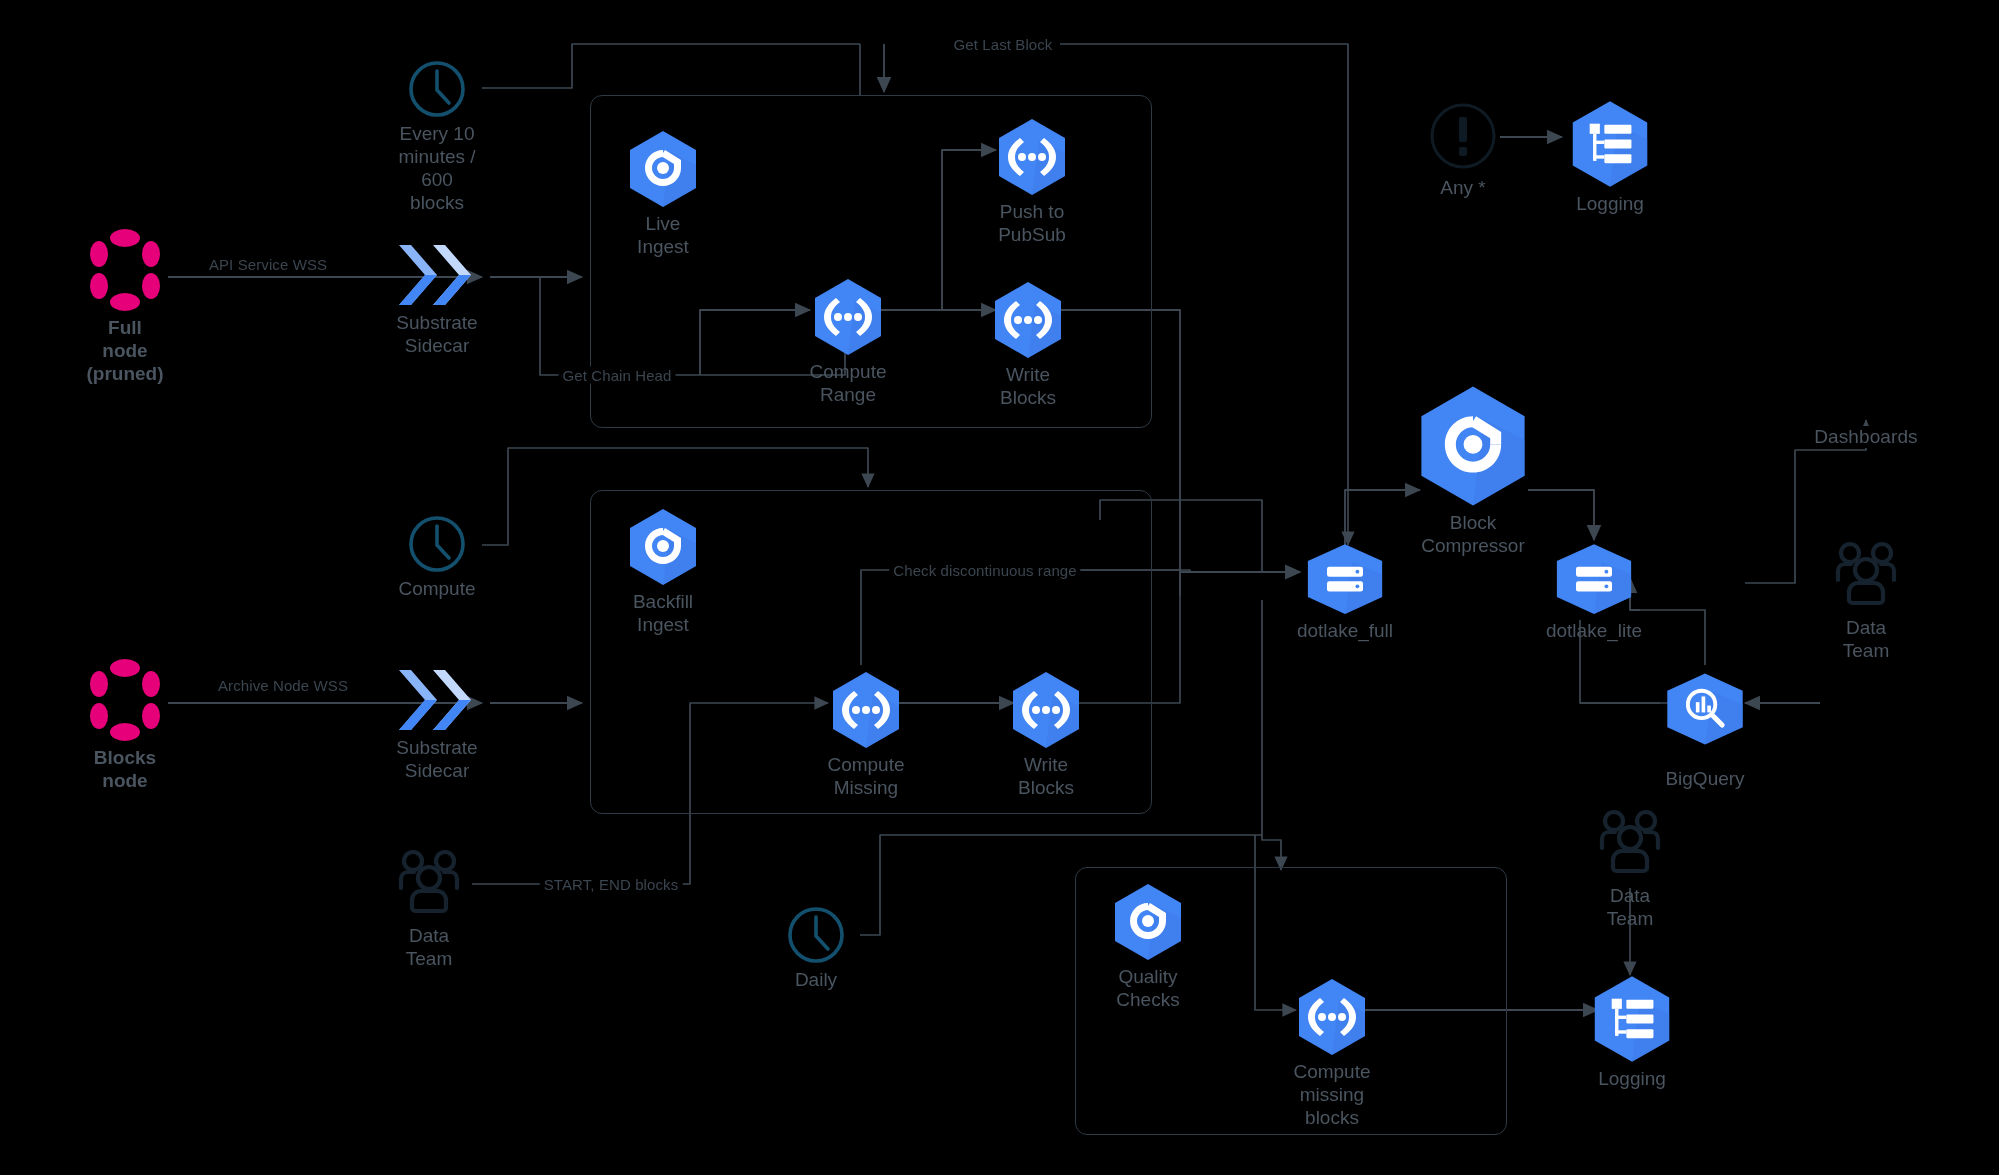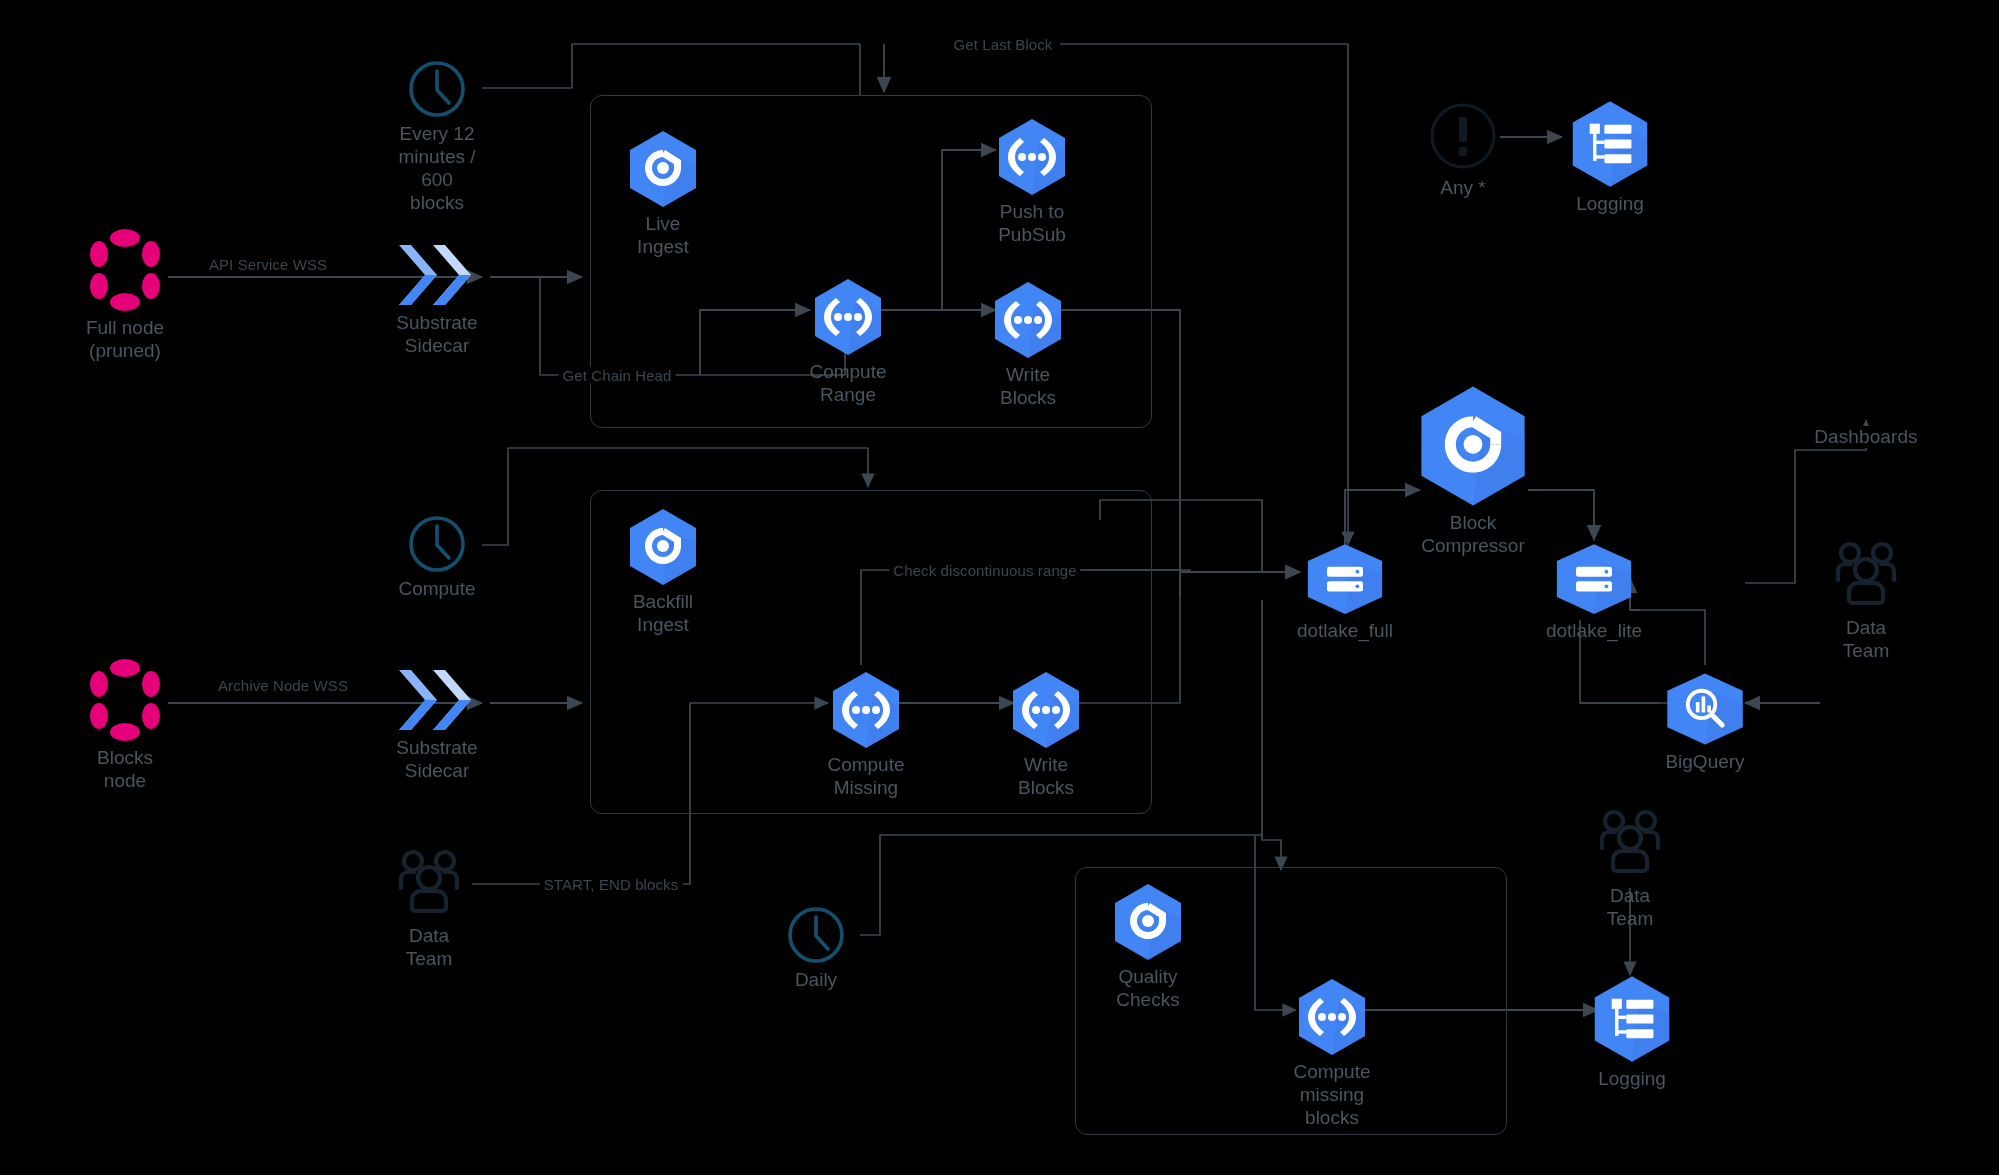--- a/index.html
+++ b/index.html
@@ -35,21 +35,21 @@
     margin-top: 4px;
     color: #4a5560;
     font-size: 19px;
     line-height: 23px;
     text-align: center;
     white-space: pre-line;
     font-family: "Liberation Sans", sans-serif;
   }
   .node-label.strong {
     color: #4a5560;
-    font-weight: normal;
+    font-weight: bold;
   }
   .edge-label {
     position: absolute;
     color: #3b454f;
     font-size: 15px;
     font-weight: normal;
     font-family: "Liberation Sans", sans-serif;
     background: #000000;
     padding: 0 4px;
     white-space: nowrap;
@@ -175,21 +175,21 @@
     <span class="node-label strong">Full node (pruned)</span>
   </div>
 
   <div class="node" style="left:397px; top:60px; width:80px;">
     <span class="clockicon">
       <svg width="58" height="58" viewBox="0 0 58 58">
         <circle cx="29" cy="29" r="26" fill="none" stroke="#13506e" stroke-width="3.6"></circle>
         <path d="M29 11 L29 30 L41 43" fill="none" stroke="#13506e" stroke-width="3.6" stroke-linecap="round"></path>
       </svg>
     </span>
-    <span class="node-label">Every 12 minutes /
+    <span class="node-label">Every 10 minutes /
 600 blocks</span>
   </div>
 
   <div class="node" style="left:387px; top:243px; width:100px;">
     <span class="sidecar">
       <svg width="84" height="64" viewBox="0 0 84 64">
         <path d="M4 2 L30 32 L4 62 L16 62 L42 32 L16 2 Z" fill="#8ab4f8"></path>
         <path d="M4 32 L30 32 L4 62 L16 62 L42 32 Z" fill="#4285f4"></path>
         <path d="M38 2 L64 32 L38 62 L50 62 L76 32 L50 2 Z" fill="#c3d9fc"></path>
         <path d="M38 32 L64 32 L38 62 L50 62 L76 32 Z" fill="#4285f4"></path>
@@ -447,21 +447,21 @@
           <path d="M15 40 L15 31 C15 27 18 24 22 24 L28 24"></path>
           <path d="M71 40 L71 31 C71 27 68 24 64 24 L58 24"></path>
           <circle cx="43" cy="30" r="11"></circle>
           <path d="M26 60 L26 52 C26 47 30 43 35 43 L51 43 C56 43 60 47 60 52 L60 60 C60 62 58 63 56 63 L30 63 C28 63 26 62 26 60 Z"></path>
         </g>
       </svg>
     </span>
     <span class="node-label">Data Team</span>
   </div>
 
-  <div class="node" style="left:1665px; top:672px; width:80px;">
+  <div class="node" style="left:1665px; top:672px; width:80px;gap:17px;">
     <span class="hexicon">
       <svg width="80" height="74" viewBox="0 0 70 64">
         <path d="M35 1 L68 16 L68 48 L35 63 L2 48 L2 16 Z" fill="#4285f4"></path>
         <path d="M35 63 L68 48 L68 28 L42 17 Z" fill="#3b78e7" opacity="0.45"></path>
         <g fill="none" stroke="#ffffff" stroke-width="3.4">
           <circle cx="32" cy="28" r="12"></circle>
           <path d="M41 37 L50 46" stroke-linecap="round" stroke-width="4.4"></path>
         </g>
         <g fill="#ffffff">
           <rect x="27" y="26" width="3.2" height="9"></rect>

